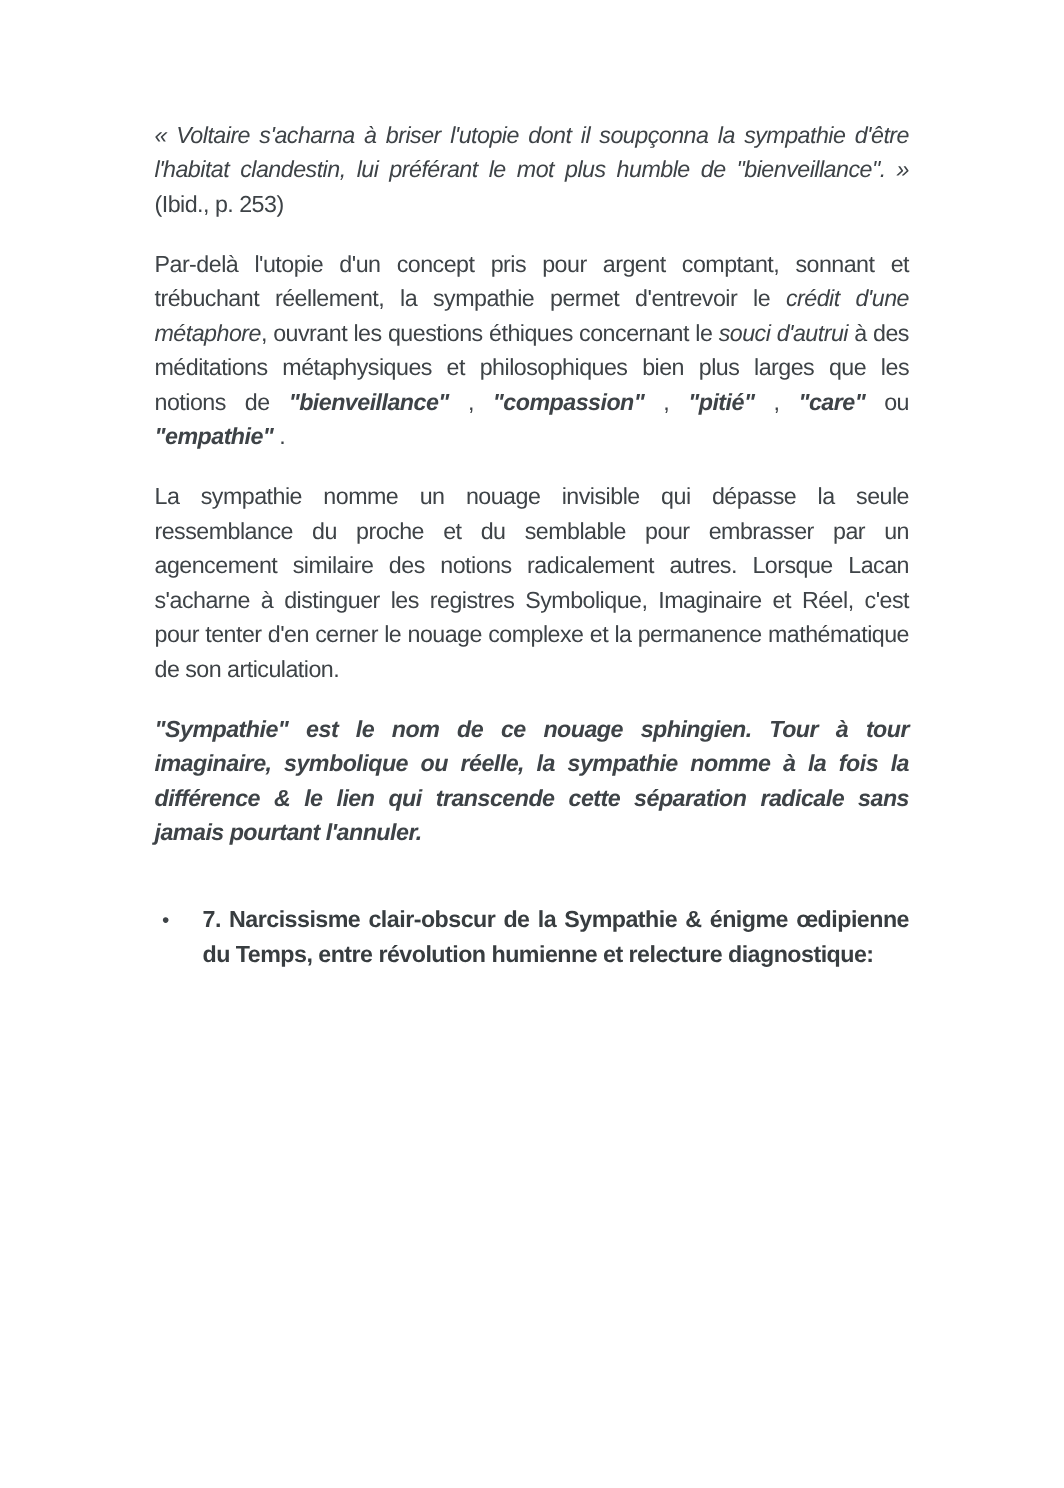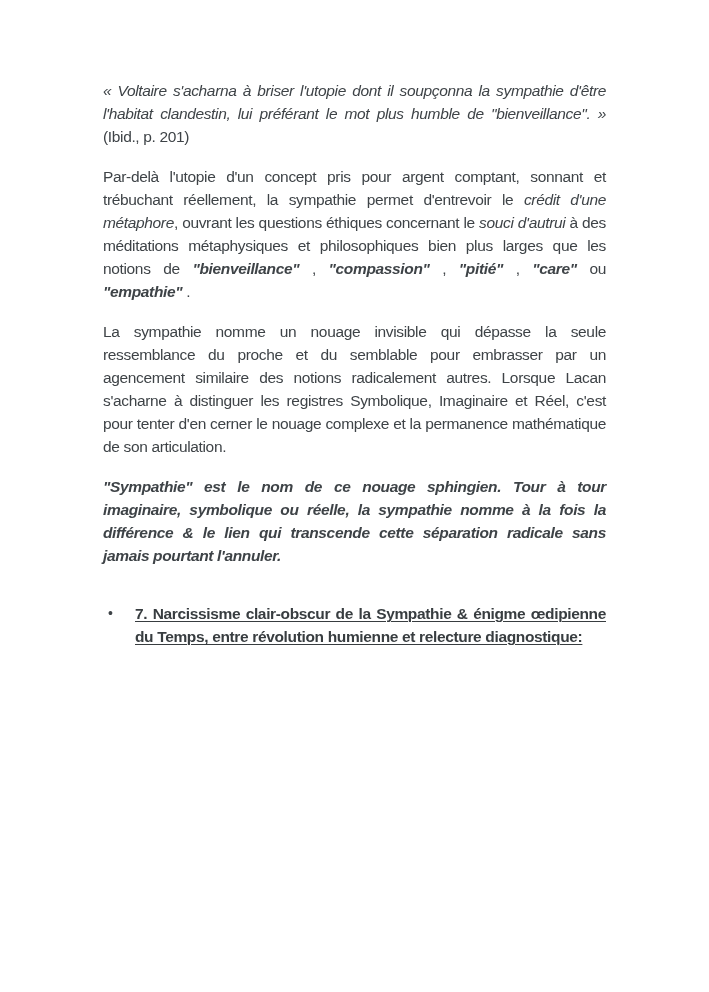--- a/index.html
+++ b/index.html
@@ -25,21 +25,21 @@
   .para {
     margin: 0 0 17px 0;
     font-size: 15.5px;
     line-height: 23px;
     letter-spacing: -0.35px;
     text-align: justify;
     color: #3e4347;
   }
   .i { font-style: italic; }
   .b { font-weight: bold; }
-  .u { text-decoration: underline; text-underline-offset: 2px; text-decoration-thickness: 1px; }
+  .u { text-underline-offset: 2px; text-decoration-thickness: 1px; }
   .bullet-list {
     display: flex;
     margin-top: 35px;
   }
   .bullet-marker {
     flex: 0 0 32px;
     padding-left: 5px;
     box-sizing: border-box;
     font-size: 14px;
     line-height: 23px;
@@ -65,21 +65,21 @@
     color: #757575;
     letter-spacing: 0.5px;
   }
 </style>
 </head>
 <body>
 
 <div class="page">
   <div class="content">
     <div>
-        <p class="para"><span class="i">« Voltaire s'acharna à briser l'utopie dont il soupçonna la sympathie d'être l'habitat clandestin, lui préférant le mot plus humble de "bienveillance". » </span><span>(Ibid., p. 201)</span></p>
+        <p class="para"><span class="i">« Voltaire s'acharna à briser l'utopie dont il soupçonna la sympathie d'être l'habitat clandestin, lui préférant le mot plus humble de "bienveillance". » </span><span>(Ibid., p. 253)</span></p>
         <p class="para"><span>Par-delà l'utopie d'un concept pris pour argent comptant, sonnant et trébuchant réellement, la sympathie permet d'entrevoir le </span><span class="i">crédit d'une métaphore</span><span>, ouvrant les questions éthiques concernant le </span><span class="i">souci d'autrui</span><span> à des méditations métaphysiques et philosophiques bien plus larges que les notions de </span><span class="i b">"bienveillance"</span><span> , </span><span class="i b">"compassion"</span><span> , </span><span class="i b">"pitié"</span><span> , </span><span class="i b">"care"</span><span> ou </span><span class="i b">"empathie"</span><span> .</span></p>
         <p class="para"><span>La sympathie nomme un nouage invisible qui dépasse la seule ressemblance du proche et du semblable pour embrasser par un agencement similaire des notions radicalement autres. Lorsque Lacan s'acharne à distinguer les registres Symbolique, Imaginaire et Réel, c'est pour tenter d'en cerner le nouage complexe et la permanence mathématique de son articulation.</span></p>
         <p class="para"><span class="i b">"Sympathie" est le nom de ce nouage sphingien. Tour à tour imaginaire, symbolique ou réelle, la sympathie nomme à la fois la différence &amp; le lien qui transcende cette séparation radicale sans jamais pourtant l'annuler.</span></p>
       </div>
     <div class="bullet-list">
       <span class="bullet-marker">•</span>
       <p class="section-heading"><span class="b u">7. Narcissisme clair-obscur de la Sympathie &amp; énigme œdipienne du Temps, entre révolution humienne et relecture diagnostique:</span></p>
     </div>
   </div>
   <div class="page-number">48</div>

